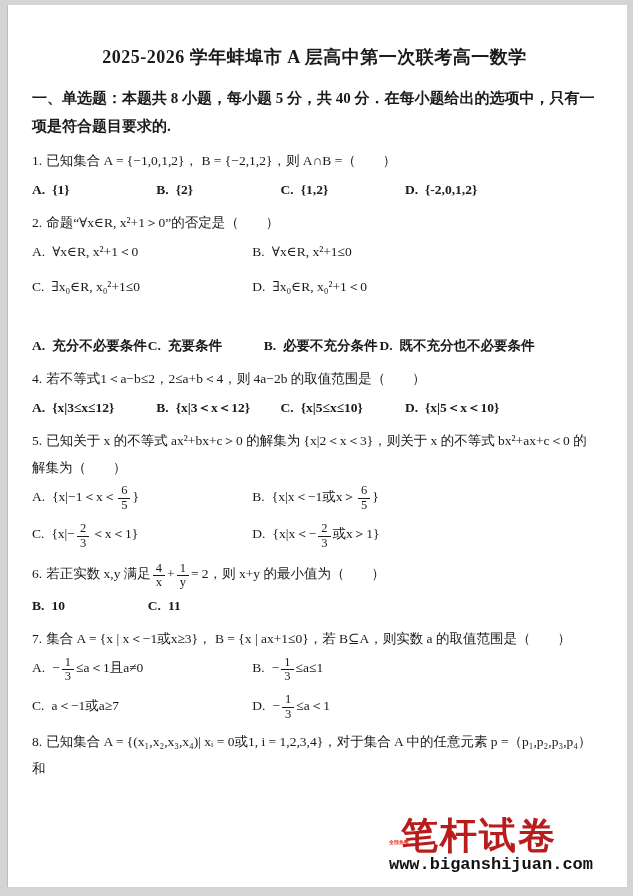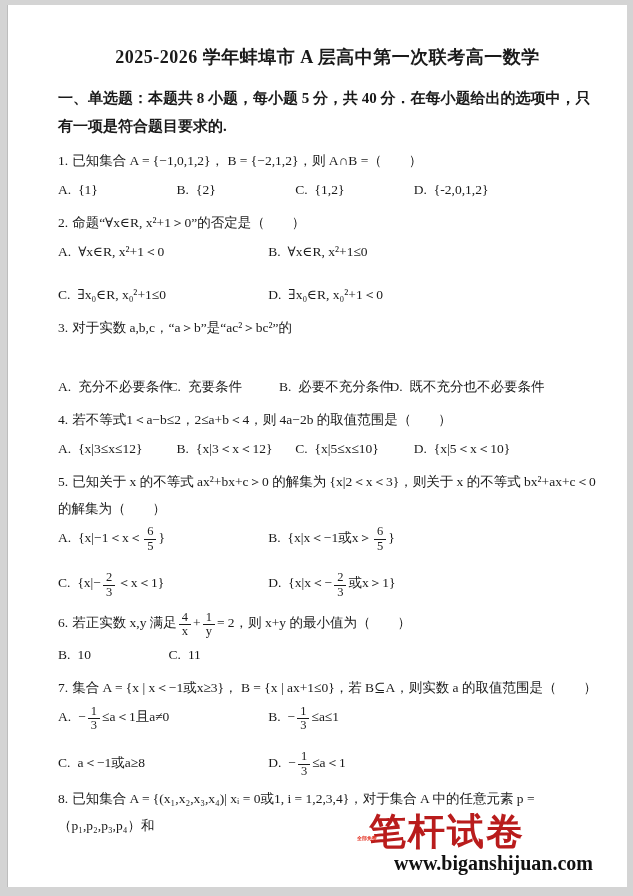--- a/index.html
+++ b/index.html
@@ -9,21 +9,21 @@
     font-family:"Liberation Serif","DejaVu Serif",serif;
     color:#1a1a1a;
     overflow:hidden;
   }
   .page{
     position:relative;
     box-sizing:border-box;
     width:620px;height:882px;
     margin:5px 6px 9px 7px;
     background:#ffffff;
-    padding:40px 30px 0 50px;
+    padding:40px 30px 0 24px;
     border-left:1px solid #bdbdbd;
   }
   .title{
     text-align:center;
     font-size:18px;
     font-weight:bold;
     margin:0 0 16px 0;
     letter-spacing:0.5px;
   }
   .section-header{
@@ -38,22 +38,22 @@
     line-height:2.0;
     margin-bottom:2px;
   }
   .qnum{margin-right:4px;}
   .opts{
     display:grid;
     font-size:13.5px;
     line-height:2.0;
     margin-bottom:6px;
   }
-  .opts.g4{grid-template-columns:22% 22% 22% 34%;}
-  .opts.g2{grid-template-columns:39% 61%;row-gap:16px;}
+  .opts.g4{grid-template-columns:22% 22% 22% 34%;font-weight:bold;}
+  .opts.g2{grid-template-columns:39% 61%;row-gap:8px;}
   .opt{white-space:nowrap;}
   .olabel{margin-right:7px;}
   .frac{
     display:inline-block;
     text-align:center;
     vertical-align:-0.65em;
     line-height:1.1;
     margin:0 2px;
     font-size:12.5px;
   }
@@ -82,27 +82,26 @@
   .free-tag-inner{display:inline-block;width:38px;transform:scale(0.55);transform-origin:left bottom;white-space:nowrap;}
   .brand{
     font-size:37px;
     font-weight:bold;
     color:#b91c1c;
     letter-spacing:2px;
     line-height:1.0;
     font-family:"Liberation Serif","DejaVu Serif",serif;
   }
   .url{
-    font-family:Liberation Serif, serif;
-    font-weight:bold;
-    font-size:20px;
+    font-family:Liberation Mono, monospace;
+    font-weight:bold;
+    font-size:17px;
     color:#111;
     line-height:1.2;
     margin-top:1px;
-    margin-left:37px;
   }
 </style>
 </head>
 <body>
 
 <div class="page">
 
   <h1 class="title">2025-2026 学年蚌埠市 A 层高中第一次联考高一数学</h1>
 
   <p class="section-header">一、单选题：本题共 8 小题，每小题 5 分，共 40 分．在每小题给出的选项中，只有一项是符合题目要求的.</p>
@@ -125,23 +124,20 @@
     </div>
     <div class="opts g2">
       <span class="opt"><span class="olabel">A.</span><span>∀x∈R, x²+1＜0</span></span>
       <span class="opt"><span class="olabel">B.</span><span>∀x∈R, x²+1≤0</span></span>
       <span class="opt"><span class="olabel">C.</span><span>∃x₀∈R, x₀²+1≤0</span></span>
       <span class="opt"><span class="olabel">D.</span><span>∃x₀∈R, x₀²+1＜0</span></span>
     </div>
   </div>
 
   <div class="q">
-    <div class="stem">
-      <span class="qnum">3.</span><span>对于实数 a,b,c，“a＞b”是“ac²＞bc²”的</span>
-    </div>
     <div class="opts g4" style="grid-template-columns:20.5% 20.5% 20.5% 38.5%;margin-top:32px;">
       <span class="opt"><span class="olabel">A.</span><span>充分不必要条件</span></span>
       <span class="opt"><span class="olabel">C.</span><span>充要条件</span></span>
       <span class="opt"><span class="olabel">B.</span><span>必要不充分条件</span></span>
       <span class="opt"><span class="olabel">D.</span><span>既不充分也不必要条件</span></span>
     </div>
   </div>
 
   <div class="q">
     <div class="stem">
@@ -177,21 +173,21 @@
     </div>
   </div>
 
   <div class="q">
     <div class="stem">
       <span class="qnum">7.</span><span>集合 A = {x | x＜−1或x≥3}， B = {x | ax+1≤0}，若 B⊆A，则实数 a 的取值范围是（　　）</span>
     </div>
     <div class="opts g2">
       <span class="opt"><span class="olabel">A.</span><span>−</span><span class="frac"><span class="fn">1</span><span class="fd">3</span></span><span>≤a＜1且a≠0</span></span>
       <span class="opt"><span class="olabel">B.</span><span>−</span><span class="frac"><span class="fn">1</span><span class="fd">3</span></span><span>≤a≤1</span></span>
-      <span class="opt"><span class="olabel">C.</span><span>a＜−1或a≥8</span></span>
+      <span class="opt"><span class="olabel">C.</span><span>a＜−1或a≥7</span></span>
       <span class="opt"><span class="olabel">D.</span><span>−</span><span class="frac"><span class="fn">1</span><span class="fd">3</span></span><span>≤a＜1</span></span>
     </div>
   </div>
 
   <div class="q">
     <div class="stem">
       <span class="qnum">8.</span><span>已知集合 A = {(x₁,x₂,x₃,x₄)| xᵢ = 0或1, i = 1,2,3,4}，对于集合 A 中的任意元素 p =（p₁,p₂,p₃,p₄）和</span>
     </div>
   </div>
 

